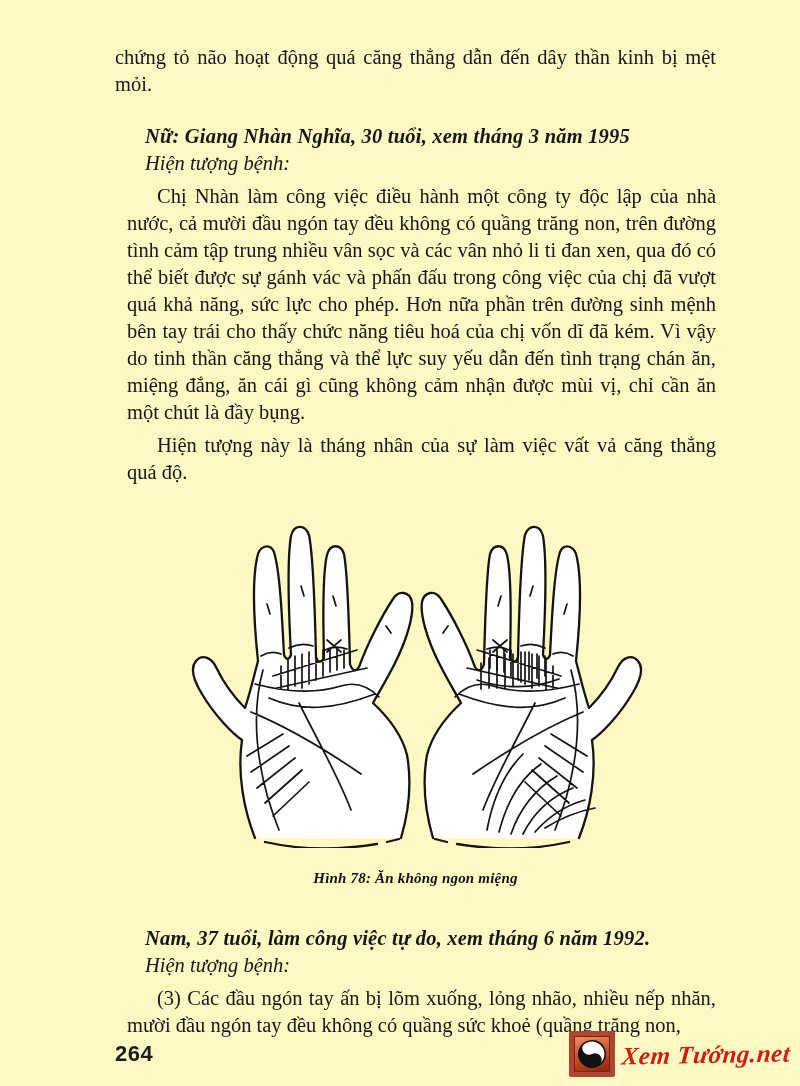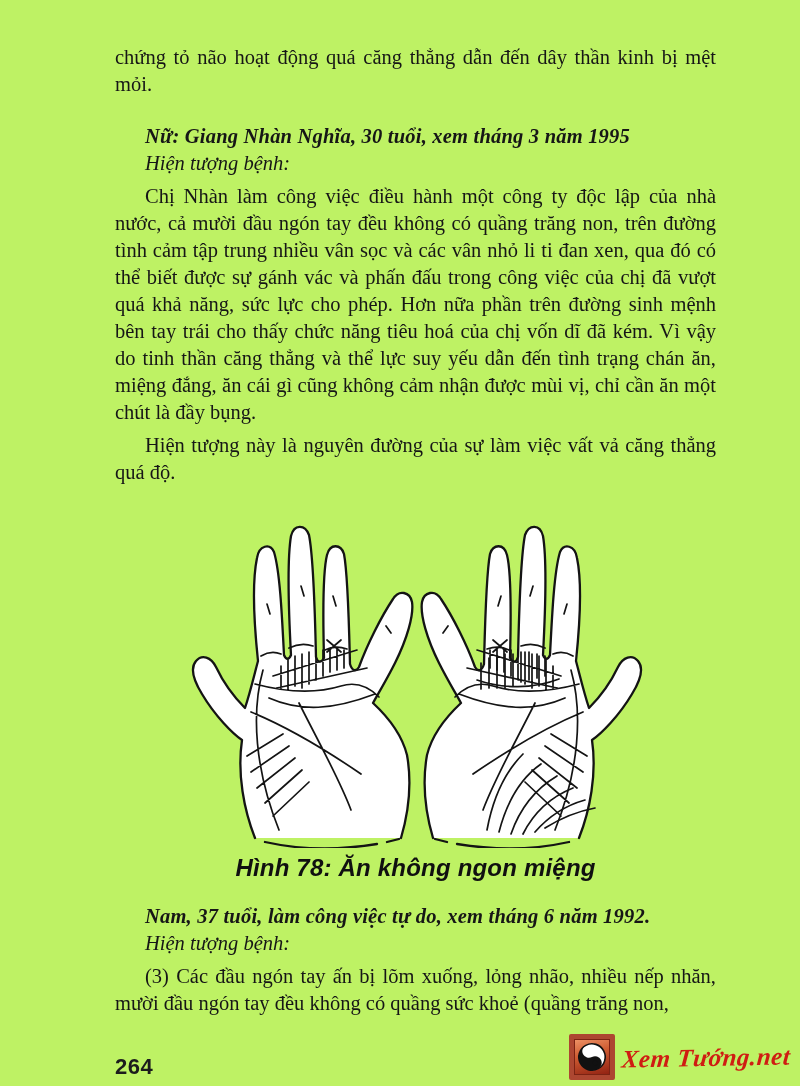--- a/index.html
+++ b/index.html
@@ -5,53 +5,53 @@
 <style>
   html,body{margin:0;padding:0;}
   body{
     width:800px;height:1086px;
     background:#ffffff;
     position:relative;
     overflow:hidden;
     font-family:"Liberation Serif", serif;
     color:#161616;
   }
-  .page{position:absolute;inset:0;background:#bef264;}
+  .page{position:absolute;inset:0;background:#fef9c3;}
   .text-col{
     position:absolute;
     left:115px; top:44px; width:601px;
     font-size:20.5px; line-height:27px;
     text-align:justify;
     -webkit-hyphens:none; hyphens:none;
   }
   p{margin:0;}
   .p-cont{text-indent:0;}
-  .p-indent{text-indent:30px; margin-top:6px;}
+  .p-indent{text-indent:30px; margin-top:6px;margin-left:12px;}
   .case-heading{
     font-weight:bold; font-style:italic;
     text-indent:30px; margin-top:25px;
     letter-spacing:0.2px;
   }
   .symptom-label{
     font-style:italic; text-indent:30px; 
   }
   .figure-wrap{margin-top:12px; text-align:center;}
   .figure-wrap svg{display:block;margin:0 auto;}
   .figure-caption{
-    font-family:Liberation Sans, sans-serif;
+    font-family:Liberation Serif, serif;
     font-weight:bold; font-style:italic;
-    font-size:24px; line-height:22px;
+    font-size:15px; line-height:22px;
     text-align:center; text-indent:0;
-    margin-top:9px; letter-spacing:0.2px;
+    margin-top:19px; letter-spacing:0.2px;
     color:#101010;
   }
-  .case2-heading{margin-top:24px;}
+  .case2-heading{margin-top:36px;}
   .footer{
     position:absolute; left:115px; right:10px; bottom:6px;
-    display:flex; justify-content:space-between; align-items:flex-end;
+    display:flex; justify-content:space-between; align-items:center;
     height:52px;
   }
   .page-number{
     font-family:"Liberation Sans", sans-serif;
     font-size:22px; font-weight:bold; color:#1c1c1c;
     letter-spacing:0.5px;
   }
   .watermark{display:flex; align-items:center; gap:7px;}
   .wm-box{
     width:46px;height:46px; box-sizing:border-box;
@@ -81,21 +81,21 @@
   <div class="text-col">
 
     <p class="p-cont">chứng tỏ não hoạt động quá căng thẳng dẫn đến dây thần kinh bị mệt mỏi.</p>
 
     <p class="case-heading">Nữ: Giang Nhàn Nghĩa, 30 tuổi, xem tháng 3 năm 1995</p>
 
     <p class="symptom-label">Hiện tượng bệnh:</p>
 
     <p class="p-indent">Chị Nhàn làm công việc điều hành một công ty độc lập của nhà nước, cả mười đầu ngón tay đều không có quầng trăng non, trên đường tình cảm tập trung nhiều vân sọc và các vân nhỏ li ti đan xen, qua đó có thể biết được sự gánh vác và phấn đấu trong công việc của chị đã vượt quá khả năng, sức lực cho phép. Hơn nữa phần trên đường sinh mệnh bên tay trái cho thấy chức năng tiêu hoá của chị vốn dĩ đã kém. Vì vậy do tinh thần căng thẳng và thể lực suy yếu dẫn đến tình trạng chán ăn, miệng đắng, ăn cái gì cũng không cảm nhận được mùi vị, chỉ cần ăn một chút là đầy bụng.</p>
 
-    <p class="p-indent">Hiện tượng này là nguyên đường của sự làm việc vất vả căng thẳng quá độ.</p>
+    <p class="p-indent">Hiện tượng này là tháng nhân của sự làm việc vất vả căng thẳng quá độ.</p>
 
     <div class="figure-wrap">
       <svg class="hands" width="470" height="350" viewBox="0 0 470 350" aria-hidden="true">
         <defs>
           <g id="handL">
 
             <path class="contour" d="M74,340
               C63,312 56,276 61,242
               C52,236 34,218 21,196
               C13,183 9,170 15,163

